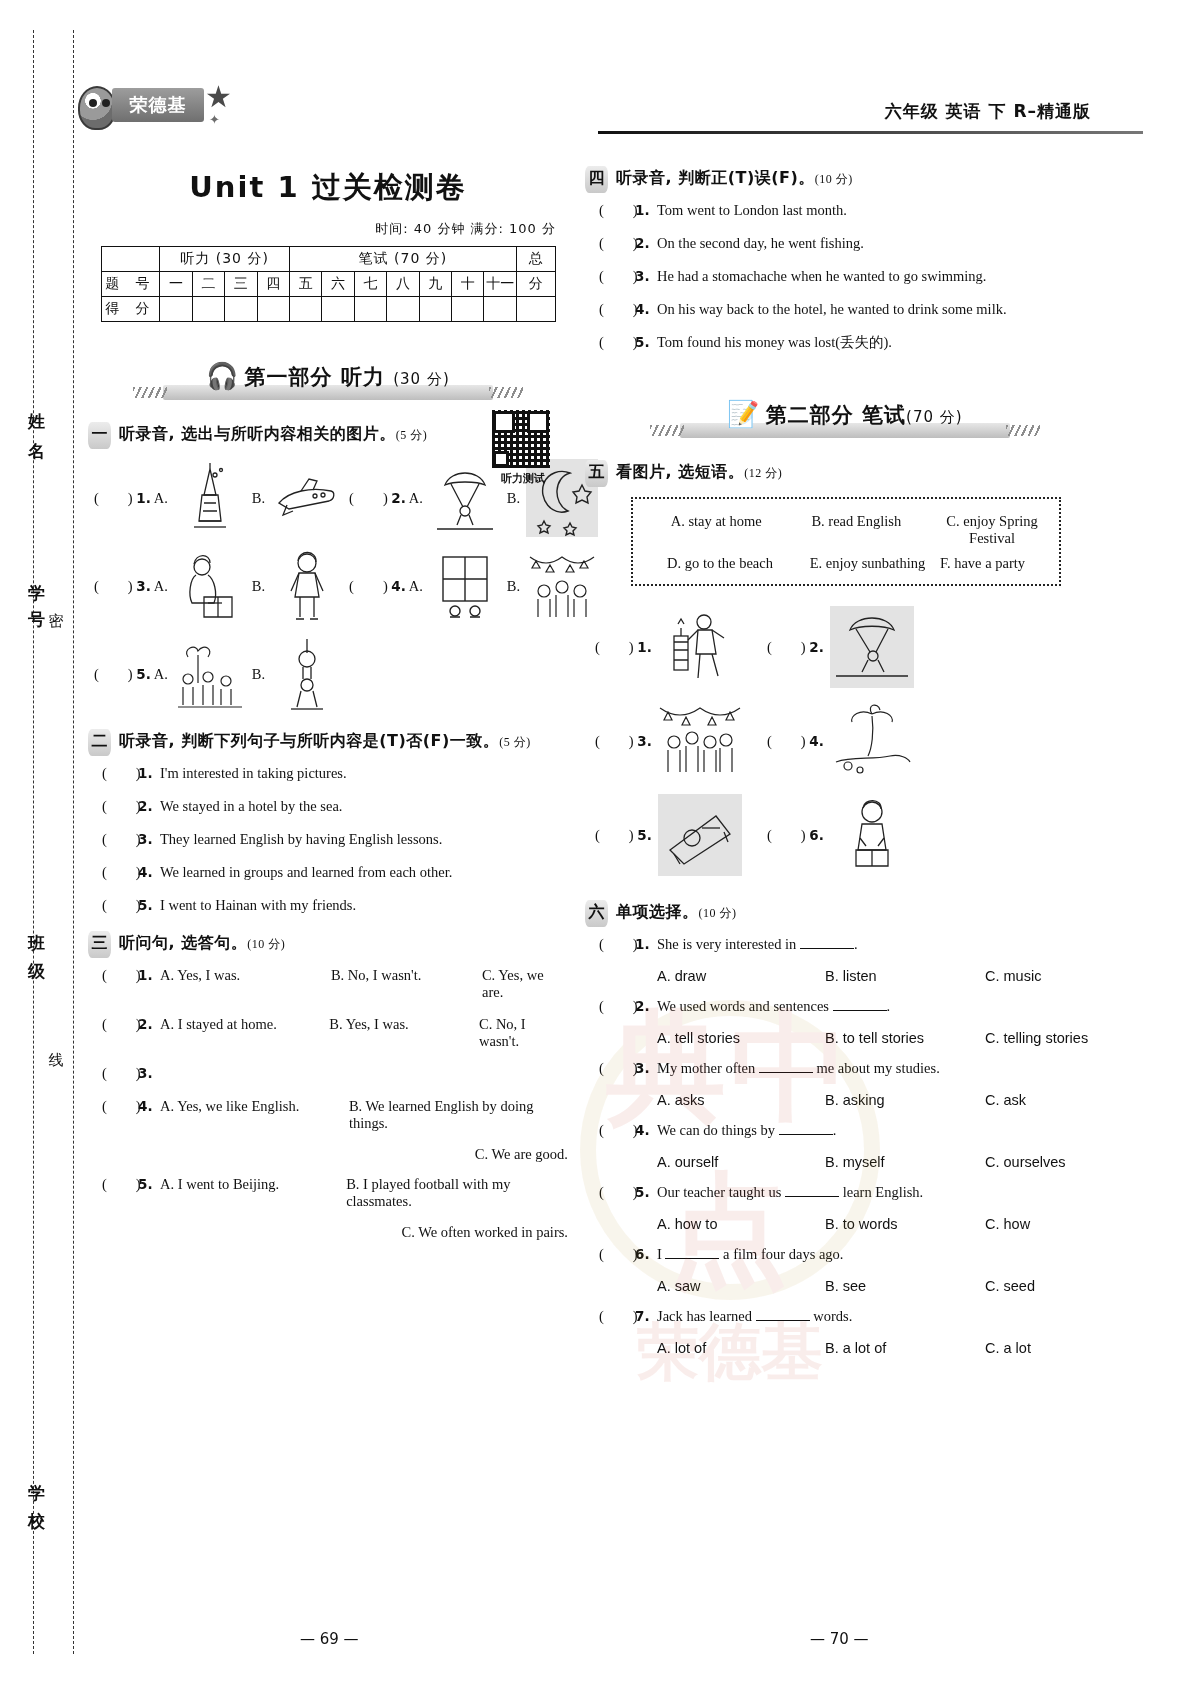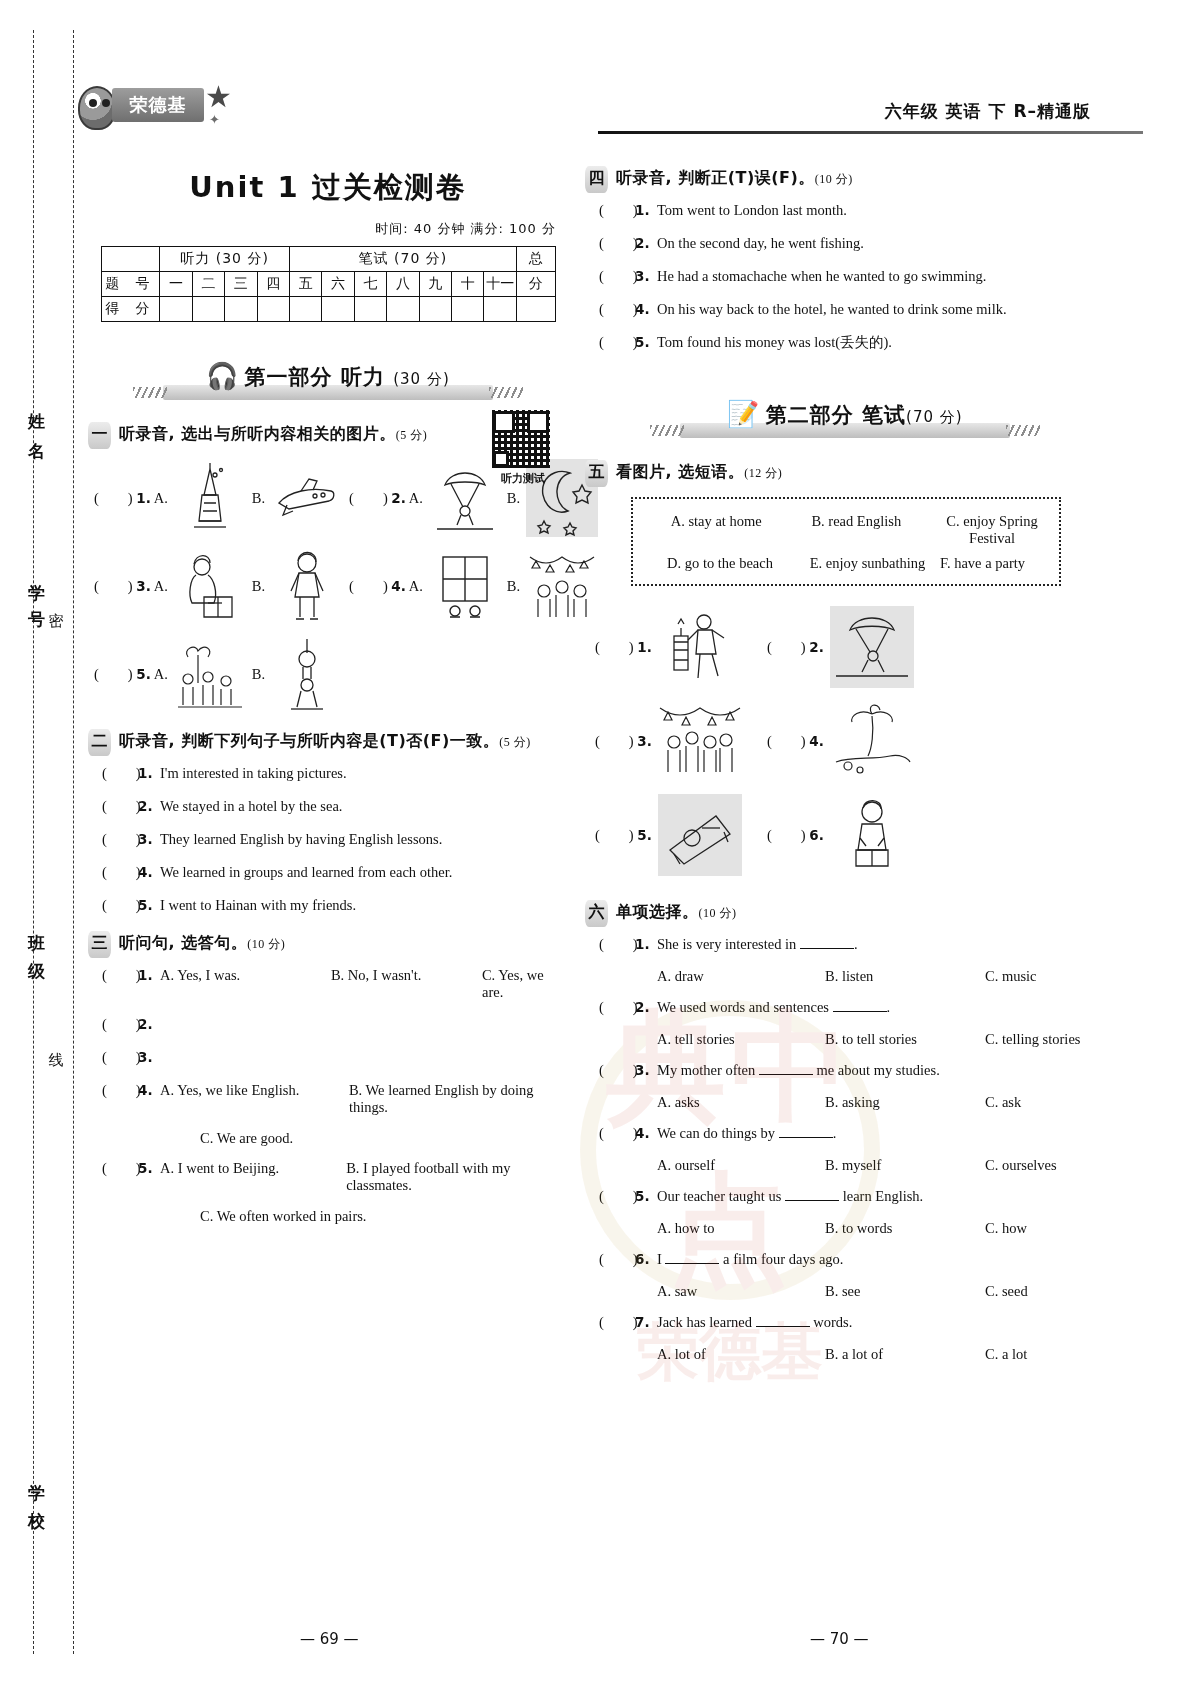--- a/index.html
+++ b/index.html
@@ -179,30 +179,30 @@
     padding-left:14px;
     display:flex;
     align-items:baseline;
   }
   .q .brk { flex:0 0 auto; width:36px; }
   .q .no  { flex:0 0 auto; width:22px; font-weight:bold; font-family:"DejaVu Sans",sans-serif; font-size:13.5px;}
   .q .txt { flex:1 1 auto; }
 
   .opts {
     display:flex; padding-left:72px; margin:0 0 13px 0;
-    font-family:Liberation Serif, serif; font-size:14.5px;
+    font-family:Liberation Sans, sans-serif; font-size:14.5px;
   }
   .opts .o { }
   .opts .o1 { width:168px; }
   .opts .o2 { width:160px; }
   .opts .o3 { }
   .blank-u { display:inline-block; width:54px; border-bottom:1px solid #111; }
 
   .opts-wide { padding-left:72px; font-size:14.5px; }
-  .opts-wide .row2 { padding-left:40px; margin-bottom:12px;}
+  .opts-wide .row2 { padding-left:40px; margin-bottom:12px;text-align:right;}
 
   
   .picrow { display:flex; margin:10px 0 4px 0; padding-left:6px; }
   .piccell { display:flex; align-items:center; }
   .piccell .lead {
     font-family:"Liberation Serif",serif; font-size:14.5px; white-space:nowrap;
   }
   .piccell .lead b { font-family:"DejaVu Sans",sans-serif; font-size:13.5px;}
   .thumb {
     width:72px; height:78px; margin:0 6px;
@@ -539,20 +539,25 @@
       <span class="no">1.</span>
       <span class="txt" style="display:flex">
         <span style="width:172px">A.  Yes, I was.</span>
         <span style="width:152px">B.  No, I wasn't.</span>
         <span>C.  Yes, we are.</span>
       </span>
     </div>
     <div class="q">
       <span class="brk">(　　)</span>
       <span class="no">2.</span>
+      <span class="txt" style="display:flex">
+        <span style="width:172px">A.  I stayed at home.</span>
+        <span style="width:152px">B.  Yes, I was.</span>
+        <span>C.  No, I wasn't.</span>
+      </span>
     </div>
     <div class="q">
       <span class="brk">(　　)</span>
       <span class="no">3.</span>
     </div>
     <div class="q">
       <span class="brk">(　　)</span>
       <span class="no">4.</span>
       <span class="txt" style="display:flex">
         <span style="width:196px">A.  Yes, we like English.</span>

